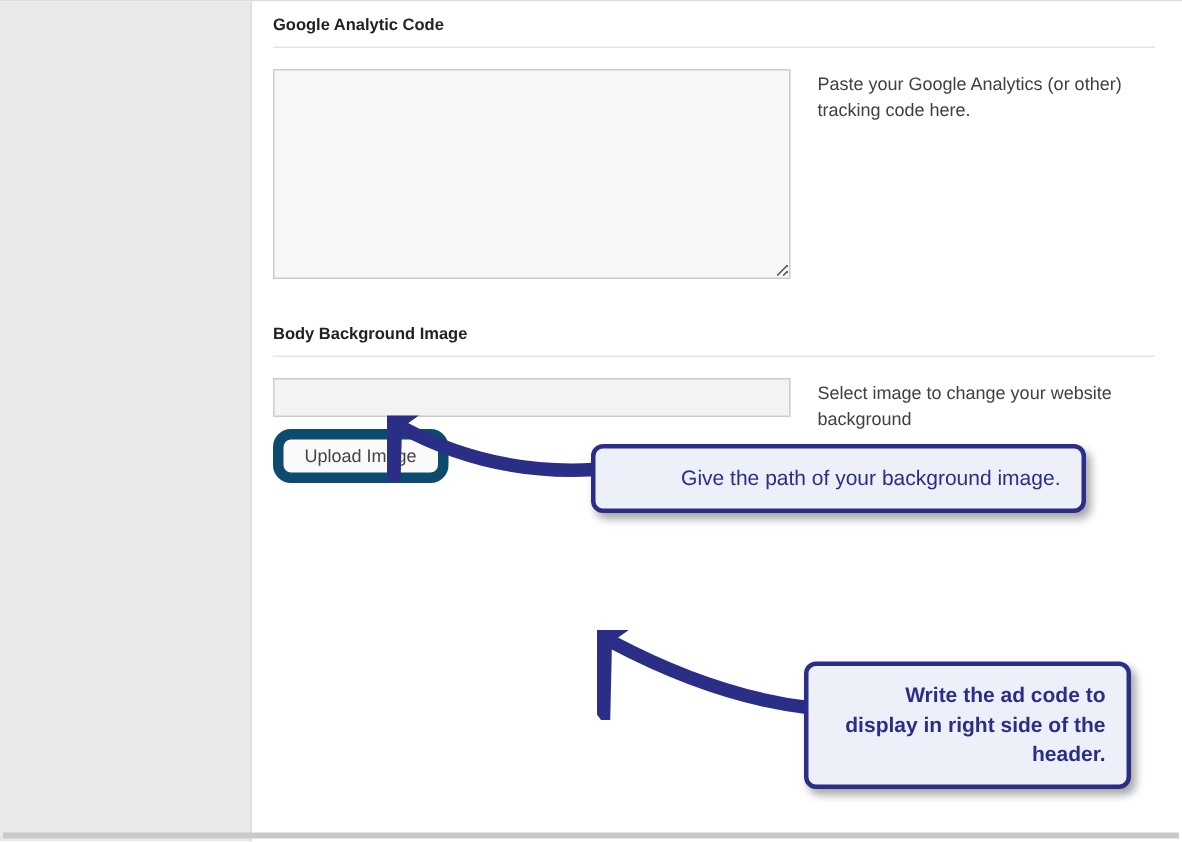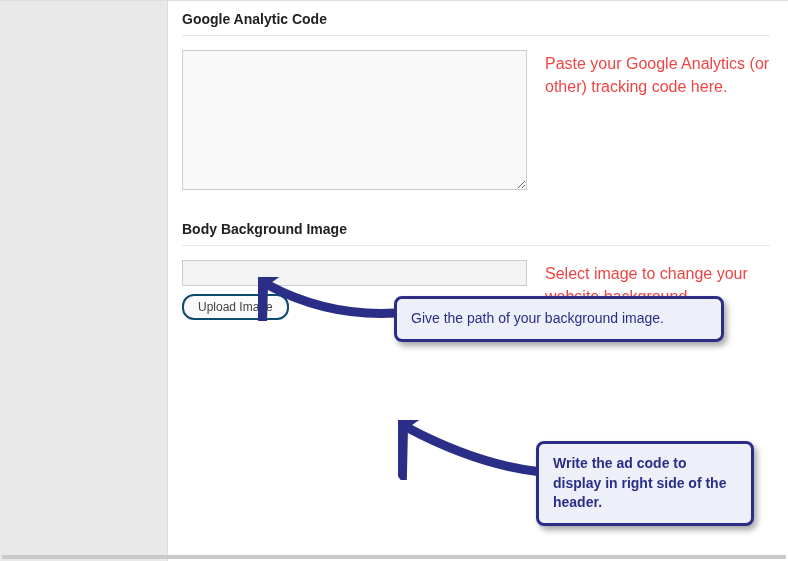--- a/index.html
+++ b/index.html
@@ -26,37 +26,37 @@
     .main {
       flex: 1;
       padding: 10px 18px 0 14px;
       background: #fff;
     }
     .section {
       margin-bottom: 28px;
     }
     .section-title {
       font-weight: bold;
-      font-size: 14px;
+      font-size: 11px;
       color: #222;
       padding-bottom: 8px;
       border-bottom: 1px solid #e5e5e5;
       margin-bottom: 14px;
     }
     .row {
       display: flex;
       gap: 18px;
     }
     .control-col {
       width: 345px;
     }
     .help-col {
       flex: 1;
-      font-size: 16px;
-      color: #ef4444;
+      font-size: 12px;
+      color: #404040;
       line-height: 1.45;
       padding-top: 2px;
     }
     textarea.big {
       width: 345px;
       height: 140px;
       resize: both;
       border: 1px solid #ccc;
       background: #f8f8f8;
       padding: 6px;
@@ -72,37 +72,38 @@
       font-size: 12px;
       color: #555;
     }
     .upload-btn {
       margin-top: 8px;
       display: inline-block;
       padding: 4px 14px;
       font-size: 12px;
       color: #444;
       background: #fafafa;
-      border: 2px solid #0c4a6e;
+      border: 7px solid #0c4a6e;
       border-radius: 12px;
       cursor: pointer;
     }
 
     
     .callout {
       position: absolute;
       background: #edf0f9;
       border: 3px solid #2b2e87;
       border-radius: 8px;
       padding: 10px 14px;
       color: #2b2e87;
       font-size: 14px;
       line-height: 1.4;
       box-shadow: 3px 4px 6px rgba(0,0,0,0.35);
       z-index: 20;
+      text-align: right;
     }
     .arrow {
       position: absolute;
       z-index: 19;
       pointer-events: none;
     }
     .bottom-border {
       position: absolute;
       left: 2px;
       right: 2px;

